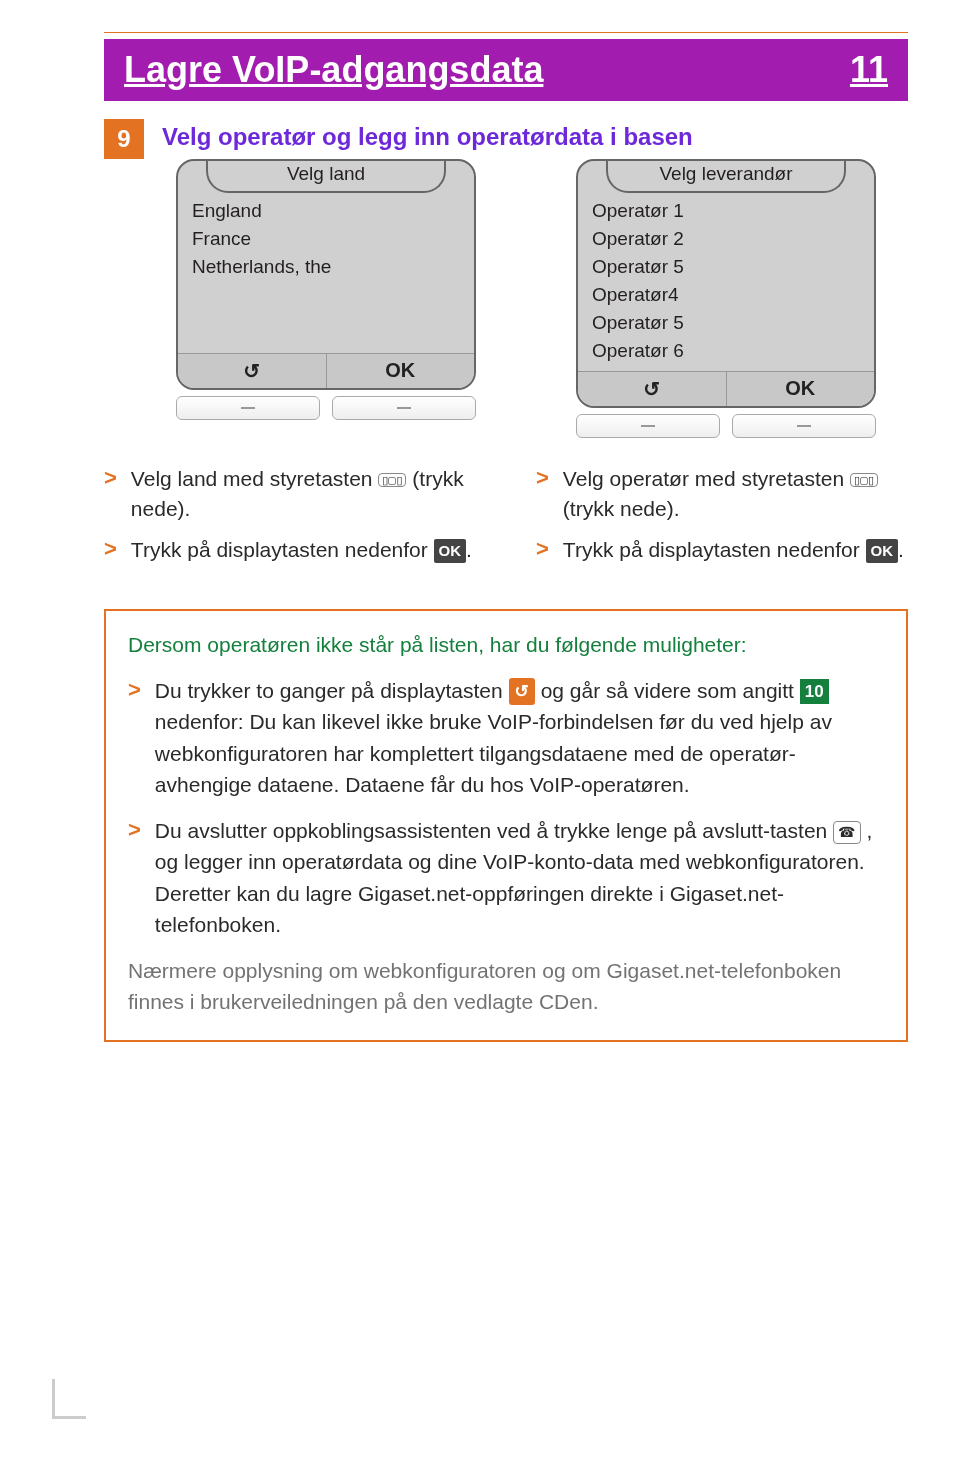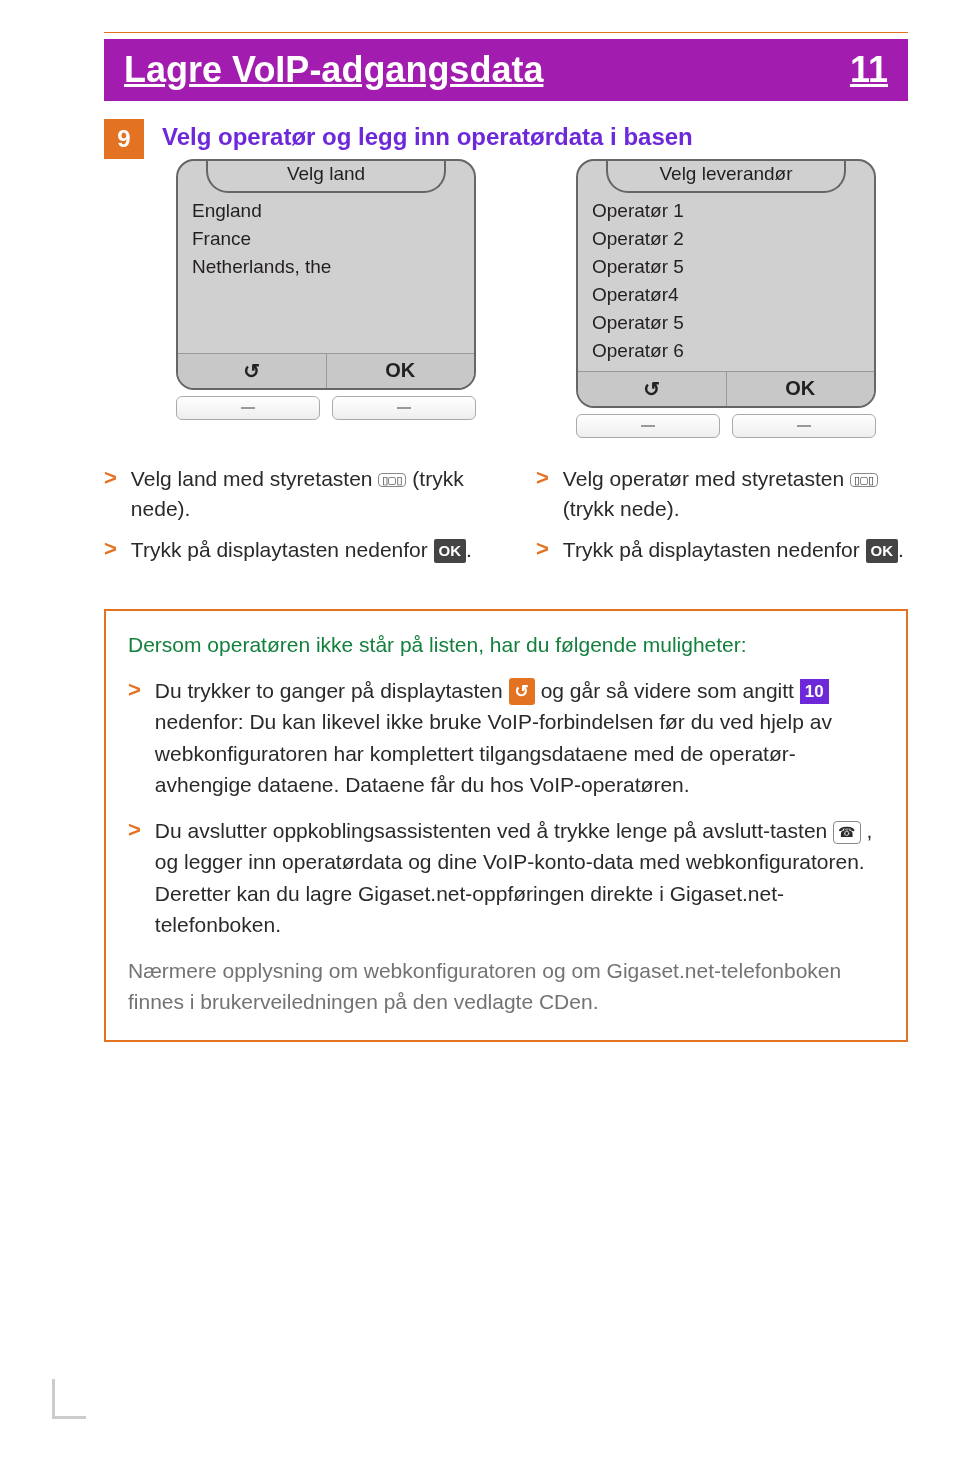--- a/index.html
+++ b/index.html
@@ -163,21 +163,21 @@
     font-weight: bold;
     font-size: 15px;
     padding: 1px 5px;
     border-radius: 2px;
     vertical-align: 1px;
   }
   .back-badge {
     display:inline-block;background:#e37222;color:#fff;font-weight:bold;padding:1px 6px;border-radius:3px;font-size:17px;vertical-align:1px;
   }
   .num-badge {
-    display:inline-block;background:#6d28d9;color:#fff;font-weight:bold;padding:0 5px;font-size:17px;vertical-align:1px;
+    display:inline-block;background:#15803d;color:#fff;font-weight:bold;padding:0 5px;font-size:17px;vertical-align:1px;
   }
   .hang-badge {
     display:inline-block;border:1px solid #888;border-radius:4px;padding:0 4px;font-size:14px;vertical-align:1px;background:#fff;
   }
   .info-box {
     border: 2px solid #e37222;
     margin-top: 34px;
     padding: 18px 22px 22px 22px;
     font-size: 21px;
     color: #2a2a2a;

